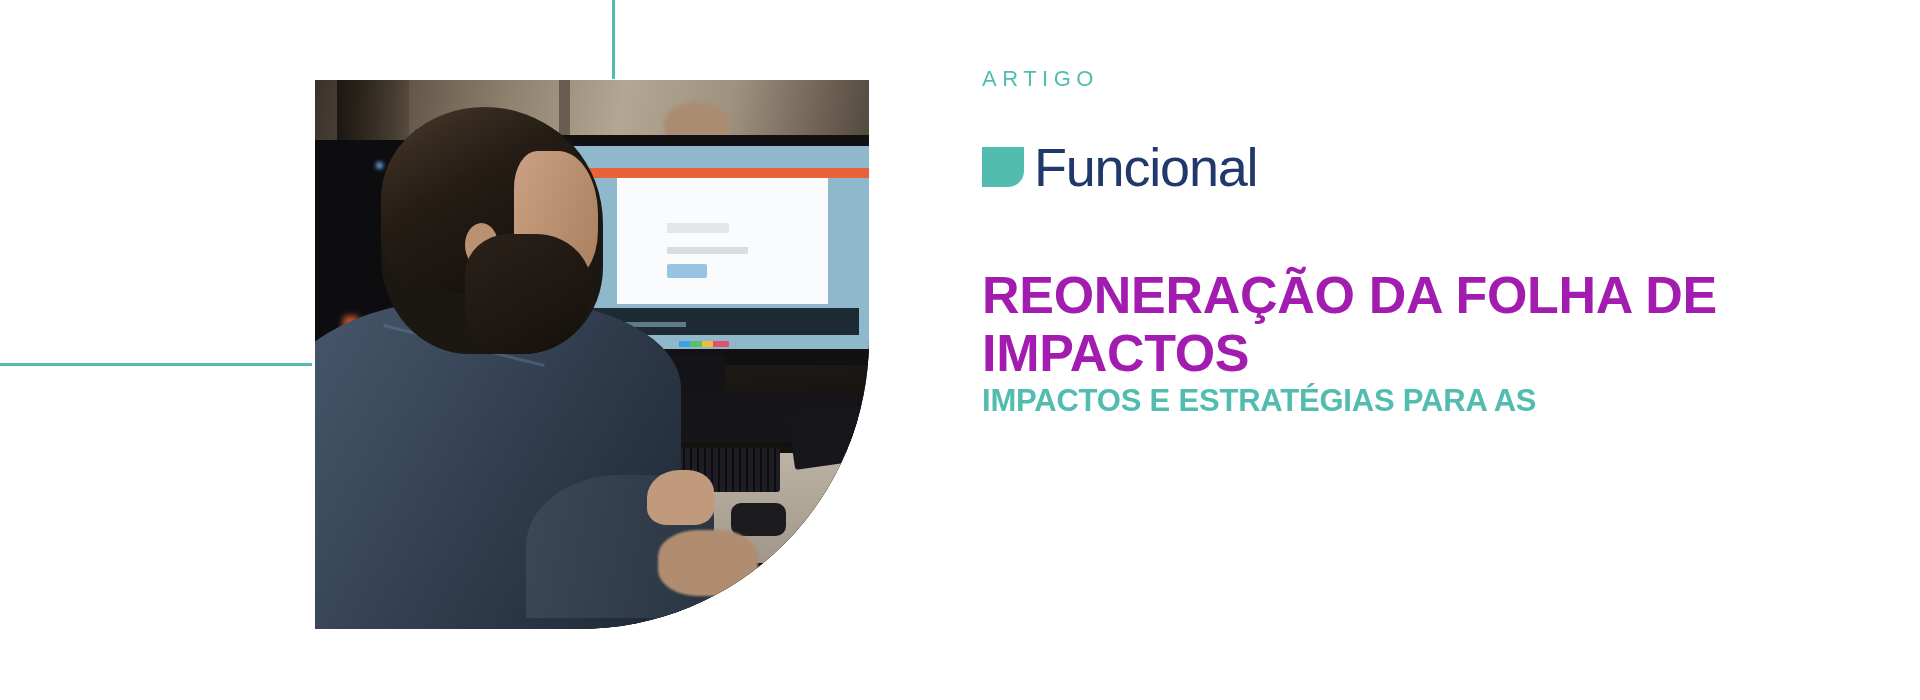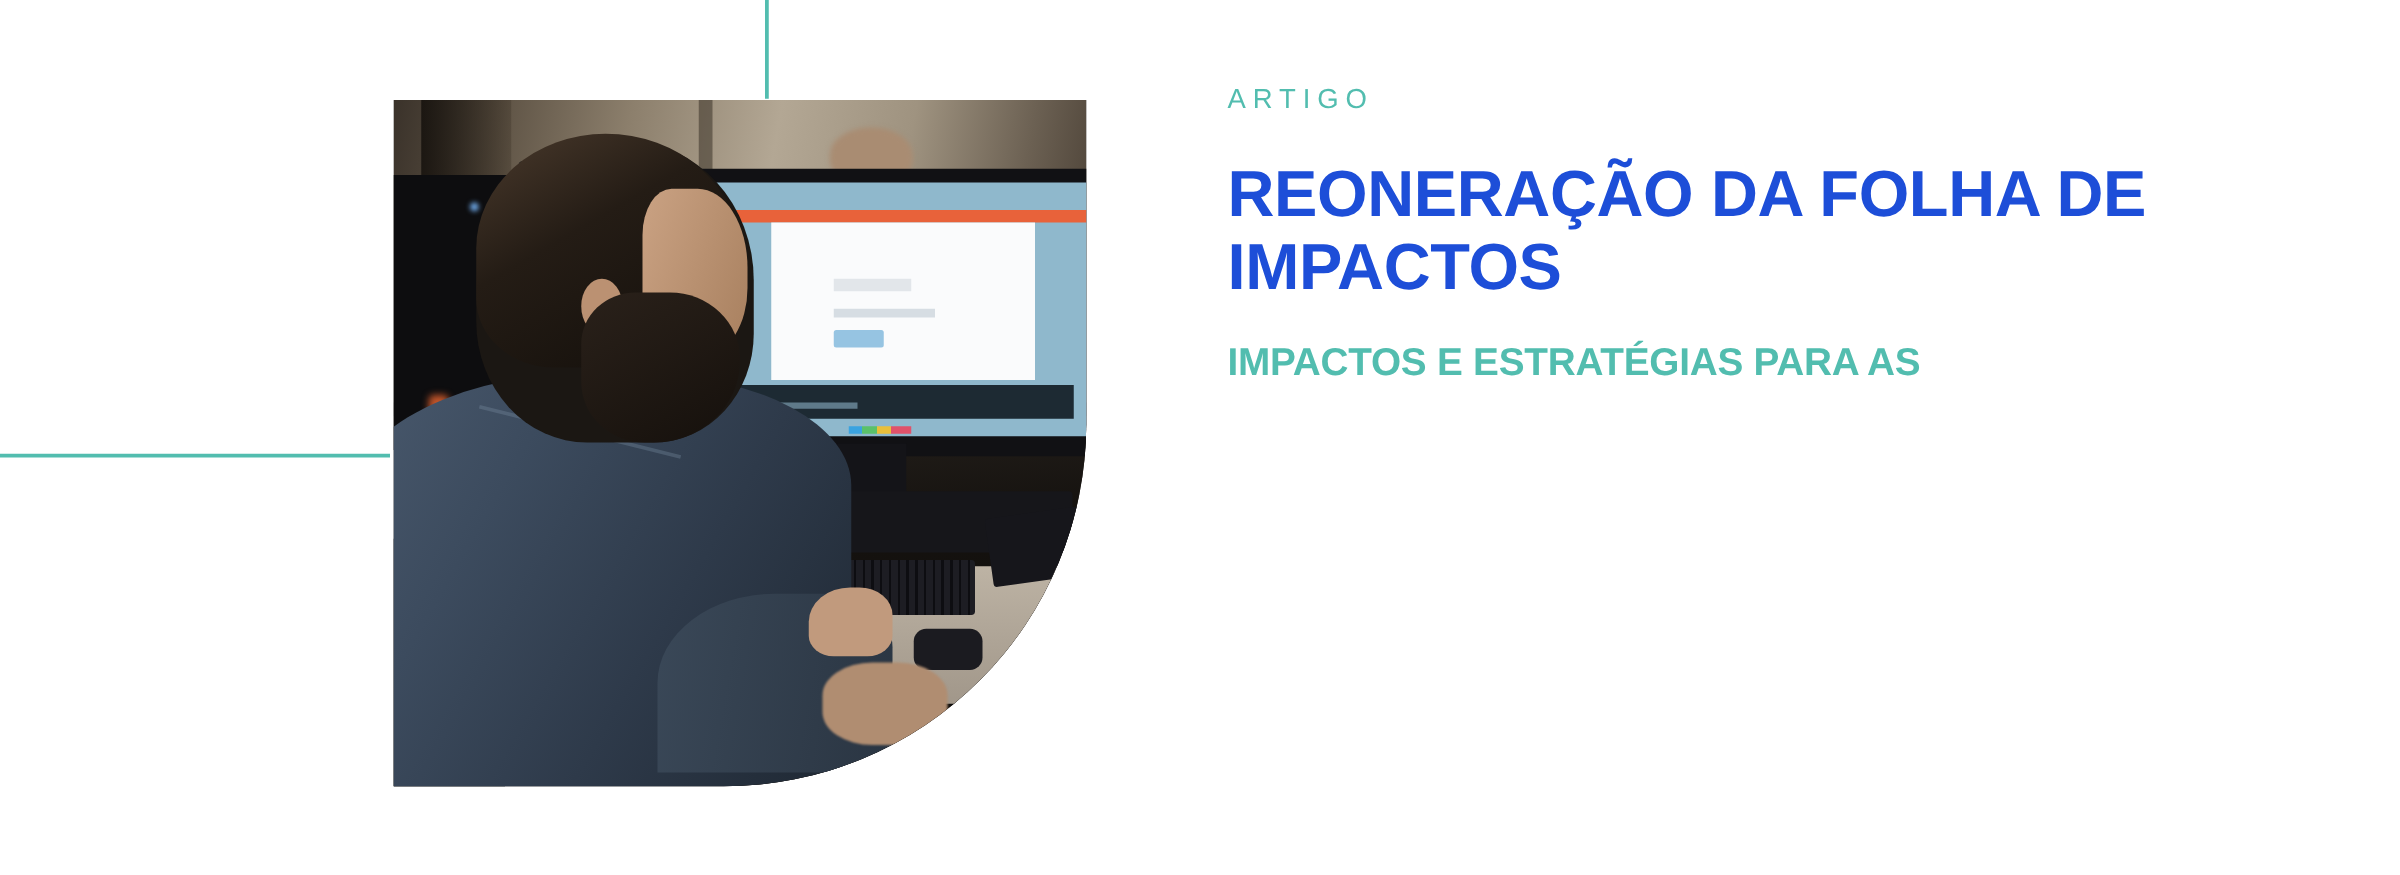--- a/index.html
+++ b/index.html
@@ -239,29 +239,28 @@
   }
   .logo-word {
     color:#21386b;
     font-size:54px;
     font-weight:400;
     letter-spacing:-1.2px;
     line-height:1;
   }
 
   .headline {
-    margin-top:37px;
-    color:#1d4ed8;
+    margin-top:72px;
+    color:#a21caf;
     font-size:52px;
     font-weight:bold;
     line-height:1.12;
     letter-spacing:-0.3px;
   }
   .subhead {
-    margin-top:28px;
     color:#52bdaf;
     font-size:31px;
     font-weight:bold;
     line-height:1.22;
     letter-spacing:-0.2px;
   }
 </style>
 </head>
 <body>
 
@@ -315,20 +314,24 @@
       <div class="sc-face"></div>
       <div class="sc-ear"></div>
       <div class="sc-beard"></div>
     </div>
   </div>
 
   <div class="content">
 
     <div class="eyebrow">ARTIGO</div>
 
+    <div class="logo-row">
+      <div class="logo-mark"></div>
+      <div class="logo-word">Funcional</div>
+    </div>
 
     <div class="headline">
       <div>REONERAÇÃO DA FOLHA DE</div>
       <div>IMPACTOS</div>
     </div>
 
     <div class="subhead">
       <div>IMPACTOS E ESTRATÉGIAS PARA AS</div>
     </div>
 

